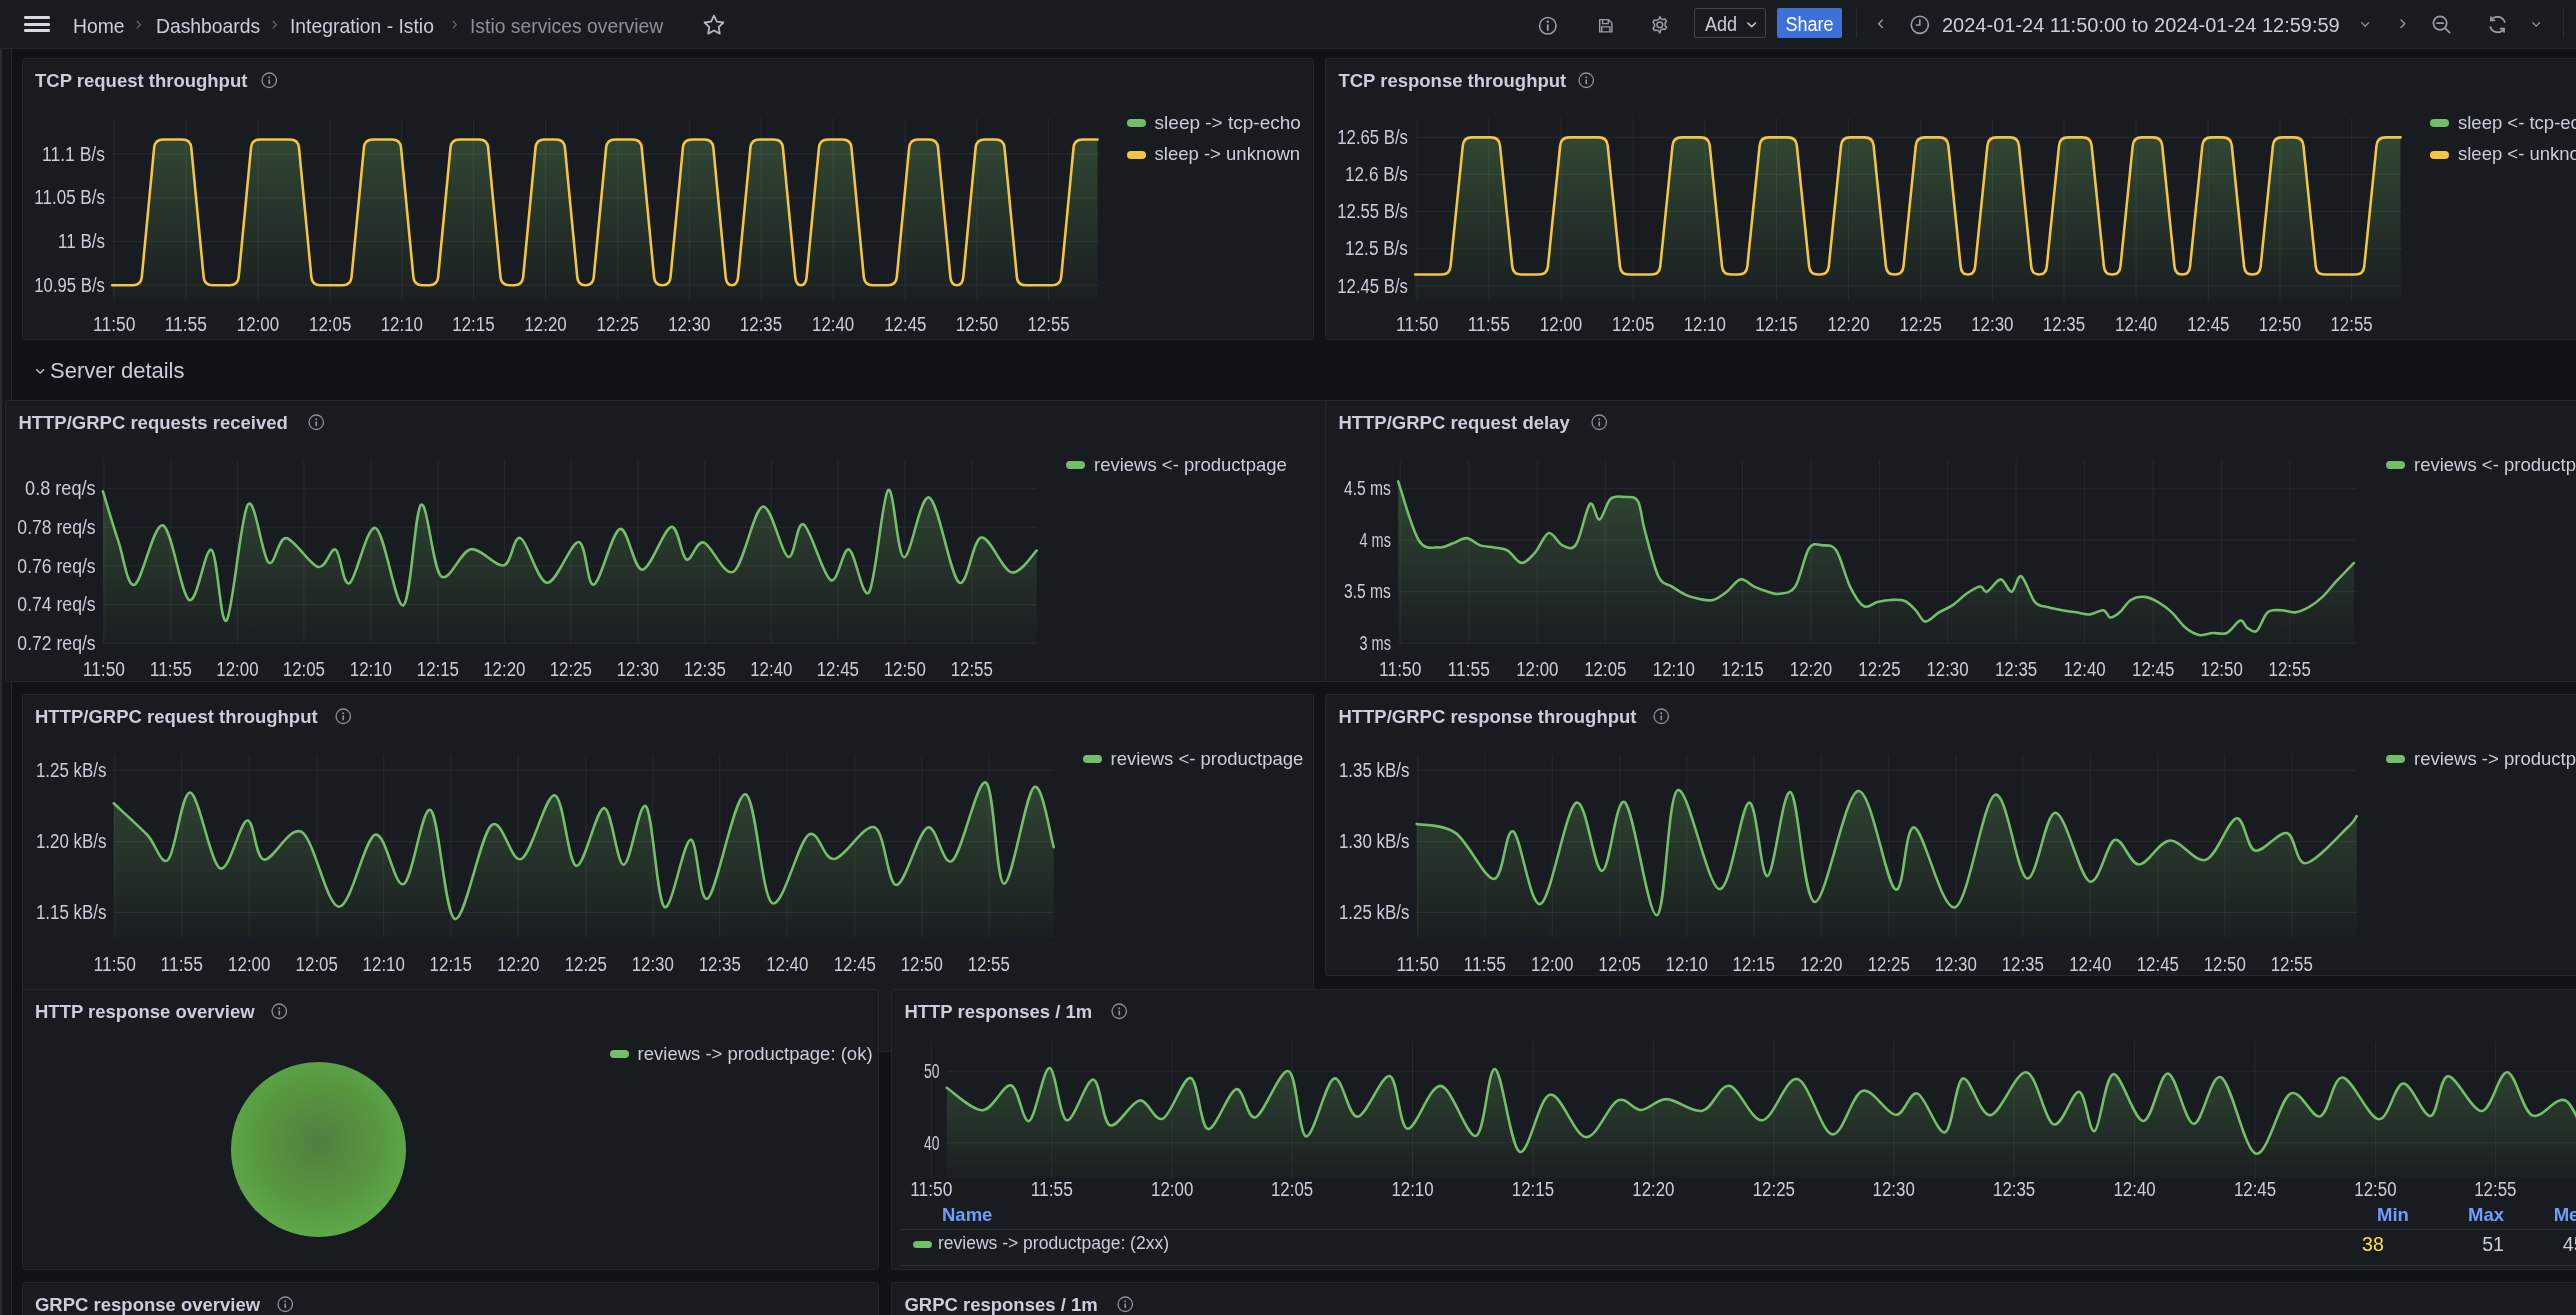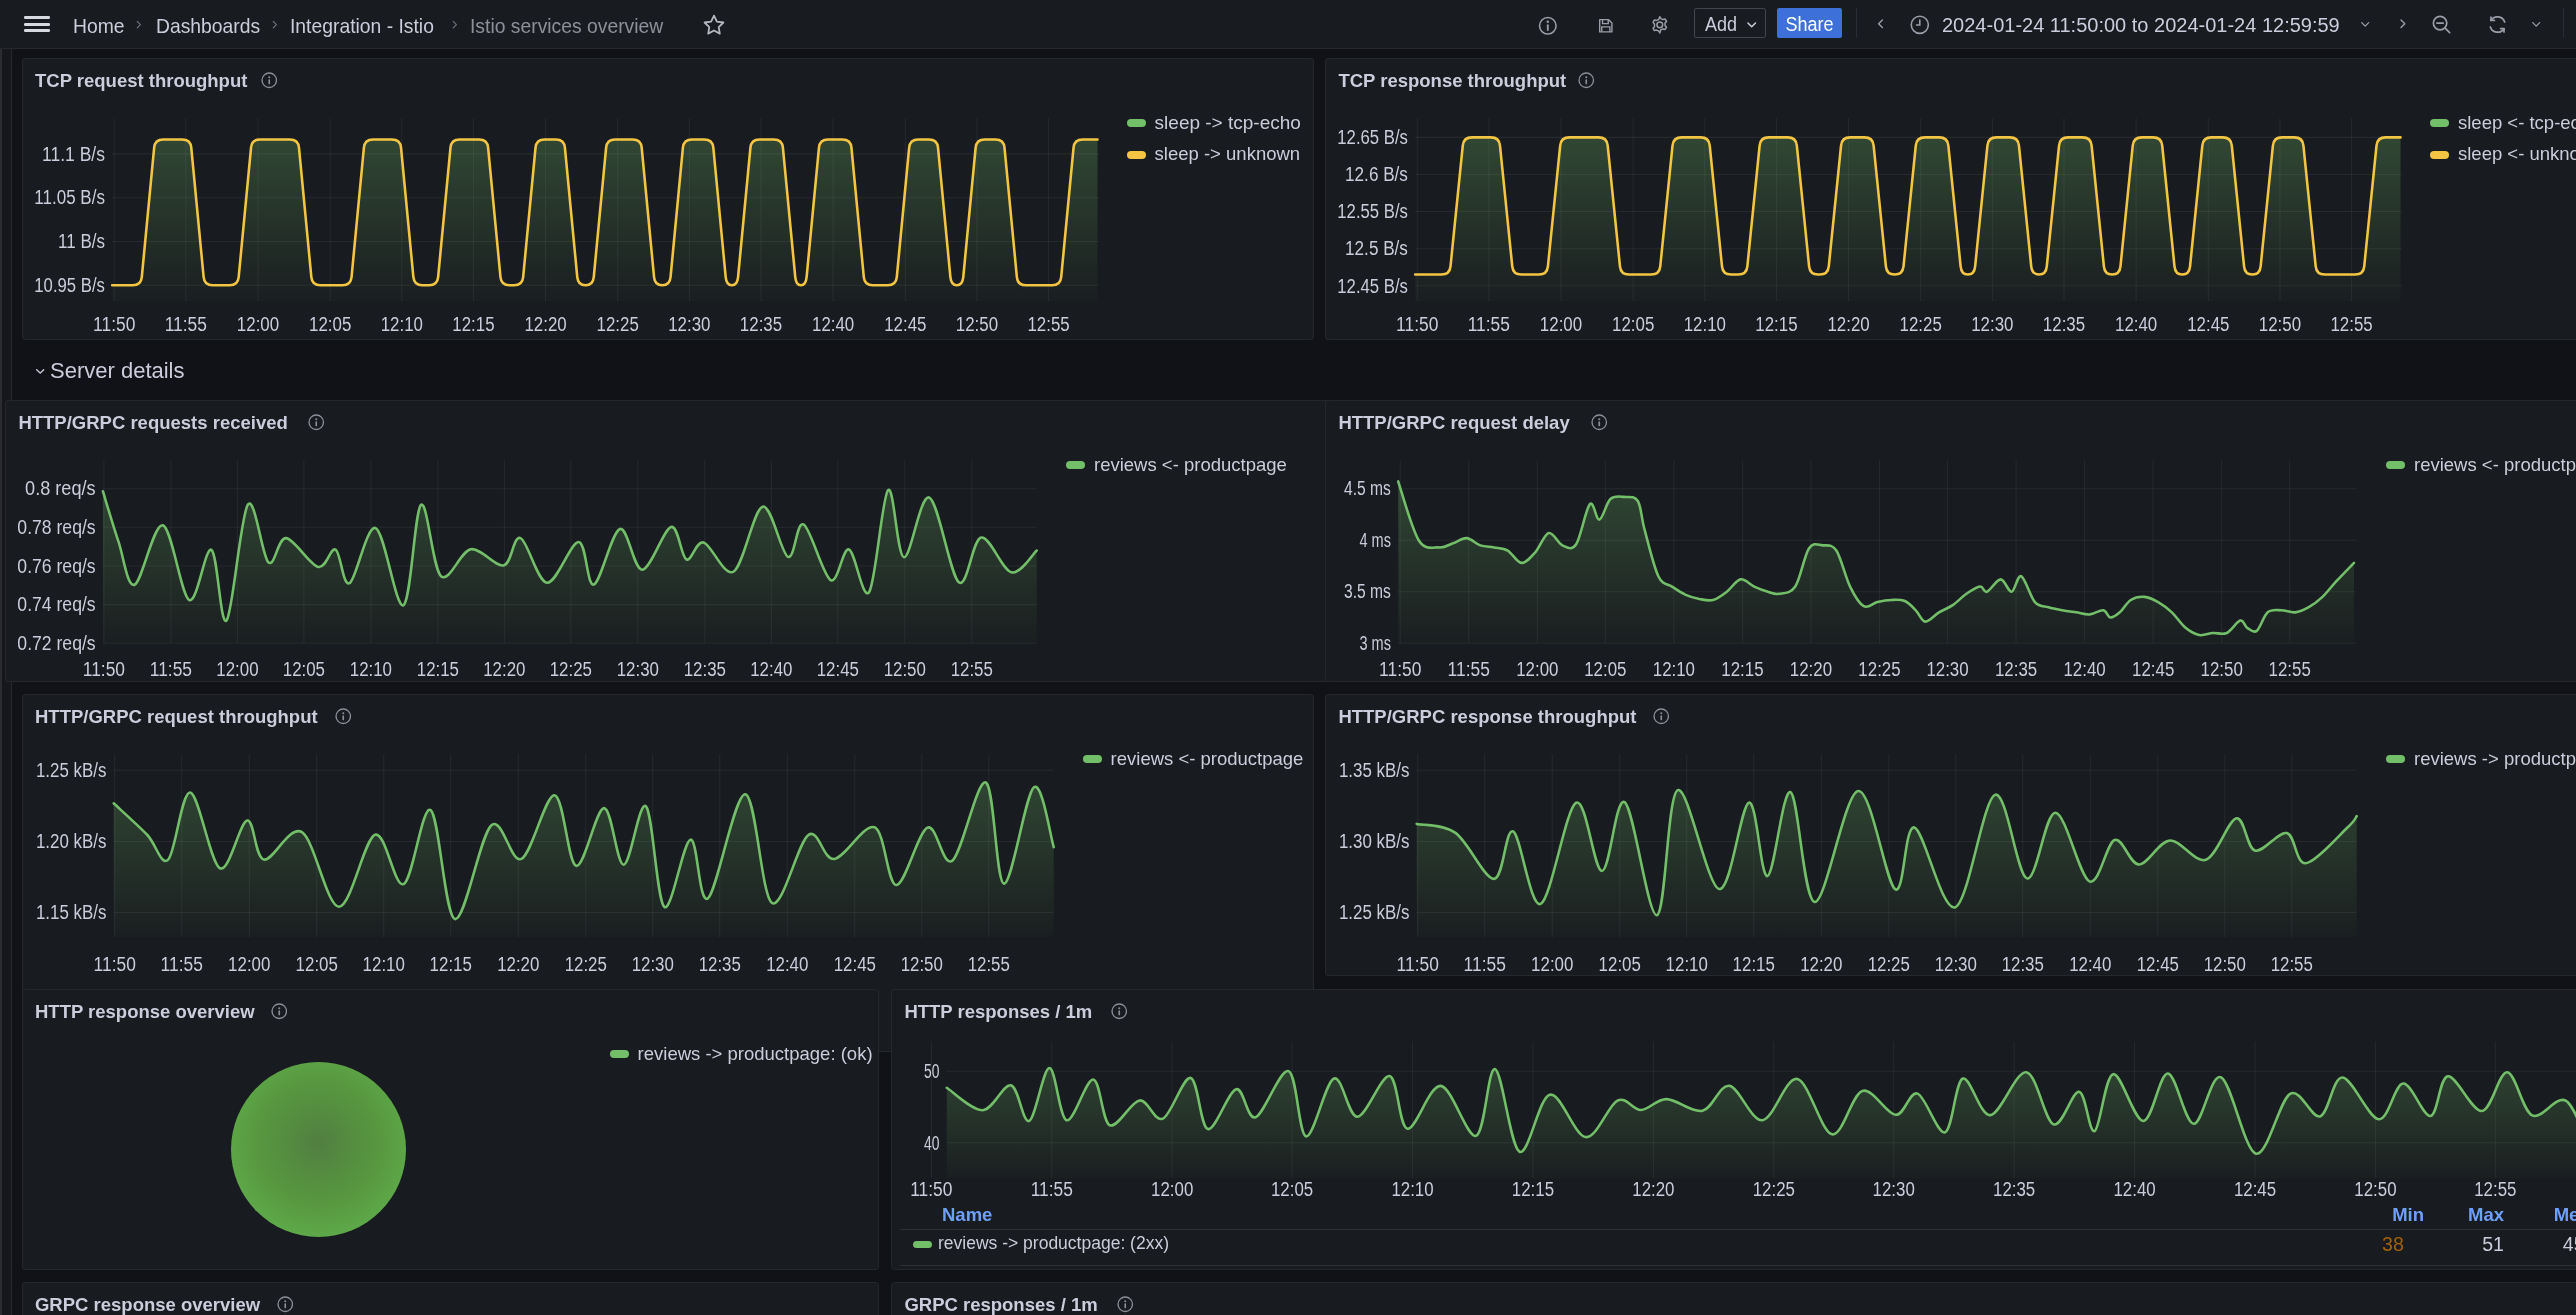--- a/index.html
+++ b/index.html
@@ -493,27 +493,27 @@
       <line x1="2881" y1="100" x2="2881" y2="366" stroke="rgba(204,204,220,0.08)" stroke-width="2"></line>
       <text x="2881" y="400" fill="#CCCCDC" font-size="40" text-anchor="middle" textLength="82" lengthAdjust="spacingAndGlyphs" font-family="Liberation Sans, sans-serif">12:50</text>
       <line x1="3114" y1="100" x2="3114" y2="366" stroke="rgba(204,204,220,0.08)" stroke-width="2"></line>
       <text x="3114" y="400" fill="#CCCCDC" font-size="40" text-anchor="middle" textLength="82" lengthAdjust="spacingAndGlyphs" font-family="Liberation Sans, sans-serif">12:55</text>
       <text x="91" y="171" fill="#CCCCDC" font-size="40" text-anchor="end" textLength="30" lengthAdjust="spacingAndGlyphs" font-family="Liberation Sans, sans-serif">50</text>
       <text x="91" y="310" fill="#CCCCDC" font-size="40" text-anchor="end" textLength="30" lengthAdjust="spacingAndGlyphs" font-family="Liberation Sans, sans-serif">40</text>
       <path d="M 105.0 190.0 C 116.6 197.3 154.1 234.4 174.8 233.6 C 195.6 232.8 214.7 181.8 229.7 185.3 C 244.8 188.7 252.7 260.0 265.2 254.4 C 277.6 248.8 292.3 151.9 304.5 151.6 C 316.6 151.4 323.9 249.4 338.1 253.1 C 352.3 256.8 375.6 172.3 389.6 173.9 C 403.6 175.5 407.0 256.0 422.0 262.8 C 437.0 269.6 462.5 216.7 479.6 214.6 C 496.8 212.4 508.3 257.3 524.9 250.0 C 541.4 242.8 564.3 167.5 578.9 170.9 C 593.5 174.3 597.8 266.6 612.5 270.2 C 627.2 273.8 651.9 196.5 667.3 192.7 C 682.7 188.9 688.0 253.3 705.0 247.4 C 721.9 241.6 752.8 151.4 769.2 157.6 C 785.6 163.8 788.7 282.0 803.4 284.4 C 818.1 286.8 840.8 178.3 857.4 172.0 C 874.0 165.7 884.9 247.2 903.0 246.4 C 921.0 245.5 949.4 163.3 965.6 167.2 C 981.8 171.1 983.6 266.4 1000.1 269.6 C 1016.7 272.8 1042.7 184.0 1064.9 186.3 C 1087.1 188.6 1115.9 288.8 1133.5 283.4 C 1151.1 277.9 1156.4 148.6 1170.5 153.7 C 1184.6 158.9 1200.3 306.0 1218.0 314.3 C 1235.7 322.6 1255.4 208.3 1276.9 203.5 C 1298.3 198.8 1324.8 283.9 1346.7 285.8 C 1368.6 287.7 1390.3 223.6 1408.2 214.8 C 1426.1 206.0 1438.1 233.6 1454.0 233.1 C 1469.9 232.7 1483.7 211.8 1503.6 212.1 C 1523.5 212.3 1553.1 239.0 1573.5 234.7 C 1593.9 230.4 1606.3 183.1 1625.7 186.2 C 1645.1 189.2 1667.9 255.3 1689.9 253.1 C 1711.9 250.9 1735.1 168.2 1757.7 172.8 C 1780.2 177.4 1804.1 276.6 1825.2 280.4 C 1846.2 284.3 1863.4 202.4 1884.1 196.1 C 1904.7 189.8 1931.0 241.6 1948.9 242.5 C 1966.8 243.4 1975.3 195.7 1991.3 201.3 C 2007.3 207.0 2030.0 281.4 2044.7 276.5 C 2059.4 271.6 2064.6 177.7 2079.3 172.1 C 2093.9 166.5 2112.2 245.1 2132.8 243.1 C 2153.3 241.0 2182.3 156.8 2202.7 159.8 C 2223.2 162.8 2238.4 254.8 2255.5 261.1 C 2272.6 267.5 2291.9 195.6 2305.2 197.8 C 2318.6 199.9 2324.4 279.8 2335.4 274.1 C 2346.4 268.4 2355.6 166.8 2371.4 163.5 C 2387.1 160.3 2412.2 254.9 2430.0 254.7 C 2447.7 254.5 2461.4 161.4 2477.7 162.2 C 2494.0 163.1 2510.6 258.6 2527.9 259.9 C 2545.1 261.1 2561.1 160.1 2581.2 169.8 C 2601.4 179.5 2626.6 312.8 2649.0 318.1 C 2671.3 323.4 2694.5 213.8 2715.2 201.7 C 2736.0 189.6 2756.6 250.9 2773.5 245.6 C 2790.5 240.3 2798.0 169.2 2817.0 170.1 C 2835.9 171.0 2867.6 249.2 2887.3 251.1 C 2906.9 253.1 2918.1 182.8 2934.9 181.8 C 2951.7 180.7 2973.6 247.2 2988.1 244.8 C 3002.6 242.4 3005.3 169.2 3021.9 167.5 C 3038.5 165.9 3068.5 236.4 3087.7 235.1 C 3106.9 233.9 3120.8 158.5 3137.1 159.9 C 3153.4 161.3 3166.6 234.5 3185.7 243.7 C 3204.7 253.0 3231.0 203.6 3251.4 215.3 C 3271.8 227.1 3295.8 315.9 3308.1 314.2 C 3320.3 312.5 3322.2 223.2 3325.0 205.0 L 3325.0 366 L 105.0 366 Z" fill="url(#gf6)" stroke="none"></path>
       <path d="M 105.0 190.0 C 116.6 197.3 154.1 234.4 174.8 233.6 C 195.6 232.8 214.7 181.8 229.7 185.3 C 244.8 188.7 252.7 260.0 265.2 254.4 C 277.6 248.8 292.3 151.9 304.5 151.6 C 316.6 151.4 323.9 249.4 338.1 253.1 C 352.3 256.8 375.6 172.3 389.6 173.9 C 403.6 175.5 407.0 256.0 422.0 262.8 C 437.0 269.6 462.5 216.7 479.6 214.6 C 496.8 212.4 508.3 257.3 524.9 250.0 C 541.4 242.8 564.3 167.5 578.9 170.9 C 593.5 174.3 597.8 266.6 612.5 270.2 C 627.2 273.8 651.9 196.5 667.3 192.7 C 682.7 188.9 688.0 253.3 705.0 247.4 C 721.9 241.6 752.8 151.4 769.2 157.6 C 785.6 163.8 788.7 282.0 803.4 284.4 C 818.1 286.8 840.8 178.3 857.4 172.0 C 874.0 165.7 884.9 247.2 903.0 246.4 C 921.0 245.5 949.4 163.3 965.6 167.2 C 981.8 171.1 983.6 266.4 1000.1 269.6 C 1016.7 272.8 1042.7 184.0 1064.9 186.3 C 1087.1 188.6 1115.9 288.8 1133.5 283.4 C 1151.1 277.9 1156.4 148.6 1170.5 153.7 C 1184.6 158.9 1200.3 306.0 1218.0 314.3 C 1235.7 322.6 1255.4 208.3 1276.9 203.5 C 1298.3 198.8 1324.8 283.9 1346.7 285.8 C 1368.6 287.7 1390.3 223.6 1408.2 214.8 C 1426.1 206.0 1438.1 233.6 1454.0 233.1 C 1469.9 232.7 1483.7 211.8 1503.6 212.1 C 1523.5 212.3 1553.1 239.0 1573.5 234.7 C 1593.9 230.4 1606.3 183.1 1625.7 186.2 C 1645.1 189.2 1667.9 255.3 1689.9 253.1 C 1711.9 250.9 1735.1 168.2 1757.7 172.8 C 1780.2 177.4 1804.1 276.6 1825.2 280.4 C 1846.2 284.3 1863.4 202.4 1884.1 196.1 C 1904.7 189.8 1931.0 241.6 1948.9 242.5 C 1966.8 243.4 1975.3 195.7 1991.3 201.3 C 2007.3 207.0 2030.0 281.4 2044.7 276.5 C 2059.4 271.6 2064.6 177.7 2079.3 172.1 C 2093.9 166.5 2112.2 245.1 2132.8 243.1 C 2153.3 241.0 2182.3 156.8 2202.7 159.8 C 2223.2 162.8 2238.4 254.8 2255.5 261.1 C 2272.6 267.5 2291.9 195.6 2305.2 197.8 C 2318.6 199.9 2324.4 279.8 2335.4 274.1 C 2346.4 268.4 2355.6 166.8 2371.4 163.5 C 2387.1 160.3 2412.2 254.9 2430.0 254.7 C 2447.7 254.5 2461.4 161.4 2477.7 162.2 C 2494.0 163.1 2510.6 258.6 2527.9 259.9 C 2545.1 261.1 2561.1 160.1 2581.2 169.8 C 2601.4 179.5 2626.6 312.8 2649.0 318.1 C 2671.3 323.4 2694.5 213.8 2715.2 201.7 C 2736.0 189.6 2756.6 250.9 2773.5 245.6 C 2790.5 240.3 2798.0 169.2 2817.0 170.1 C 2835.9 171.0 2867.6 249.2 2887.3 251.1 C 2906.9 253.1 2918.1 182.8 2934.9 181.8 C 2951.7 180.7 2973.6 247.2 2988.1 244.8 C 3002.6 242.4 3005.3 169.2 3021.9 167.5 C 3038.5 165.9 3068.5 236.4 3087.7 235.1 C 3106.9 233.9 3120.8 158.5 3137.1 159.9 C 3153.4 161.3 3166.6 234.5 3185.7 243.7 C 3204.7 253.0 3231.0 203.6 3251.4 215.3 C 3271.8 227.1 3295.8 315.9 3308.1 314.2 C 3320.3 312.5 3322.2 223.2 3325.0 205.0" fill="none" stroke="#73BF69" stroke-width="5" stroke-linejoin="round" stroke-linecap="round"></path>
     </svg>
     <div style="position:absolute;left:50px;top:214px;font-size:18.5px;font-weight:700;color:#6E9FFF">Name</div>
-    <div style="position:absolute;left:1470px;top:214px;width:62px;text-align:right;font-size:18.5px;font-weight:700;color:#6E9FFF">Min</div>
+    <div style="position:absolute;left:1470px;top:214px;width:62px;text-align:center;font-size:18.5px;font-weight:700;color:#6E9FFF">Min</div>
     <div style="position:absolute;left:1550px;top:214px;width:62px;text-align:right;font-size:18.5px;font-weight:700;color:#6E9FFF">Max</div>
     <div style="position:absolute;left:1637px;top:214px;width:72px;text-align:right;font-size:18.5px;font-weight:700;color:#6E9FFF">Mean</div>
     <div style="position:absolute;left:8.2px;top:239px;width:1709px;border-top:1px solid rgba(204,204,220,0.12)"></div>
     <div style="position:absolute;left:20.6px;top:251px;width:19px;height:6.7px;border-radius:3.6px;background:#73BF69"></div>
     <div style="position:absolute;left:46px;top:243px;font-size:17.5px;color:#CCCCDC;white-space:nowrap">reviews -&gt; productpage: (2xx)</div>
-    <div style="position:absolute;left:1470px;top:243px;width:62px;text-align:center;font-size:19.6px;color:#a16207">38</div>
+    <div style="position:absolute;left:1470px;top:243px;width:62px;text-align:left;font-size:19.6px;color:#fde047">38</div>
     <div style="position:absolute;left:1550px;top:243px;width:62px;text-align:right;font-size:19.6px;color:#CCCCDC">51</div>
     <div style="position:absolute;left:1637px;top:243px;width:72px;text-align:right;font-size:19.6px;color:#CCCCDC">45.7</div>
     <div style="position:absolute;left:8.2px;top:275px;width:1709px;border-top:1px solid rgba(204,204,220,0.12)"></div>
   </div>
 <div style="position:absolute;left:21.6px;top:1282px;width:857px;height:155px;background:#181B1F;border:1px solid #25272D;border-radius:3.1px;box-sizing:border-box">
     <div style="position:absolute;left:12.4px;top:11.3px;font-size:18.5px;font-weight:700;color:#CCCCDC;white-space:nowrap">GRPC response overview</div>
     <svg style="position:absolute;left:254px;top:13.4px" width="16.5" height="16.5" viewBox="0 0 32 32">
       <circle cx="16" cy="16" r="14" fill="none" stroke="rgba(204,204,220,0.65)" stroke-width="2.6"></circle>
       <circle cx="16" cy="10" r="2" fill="rgba(204,204,220,0.65)"></circle>
       <rect x="14.4" y="14" width="3.2" height="10" rx="1.6" fill="rgba(204,204,220,0.65)"></rect>

